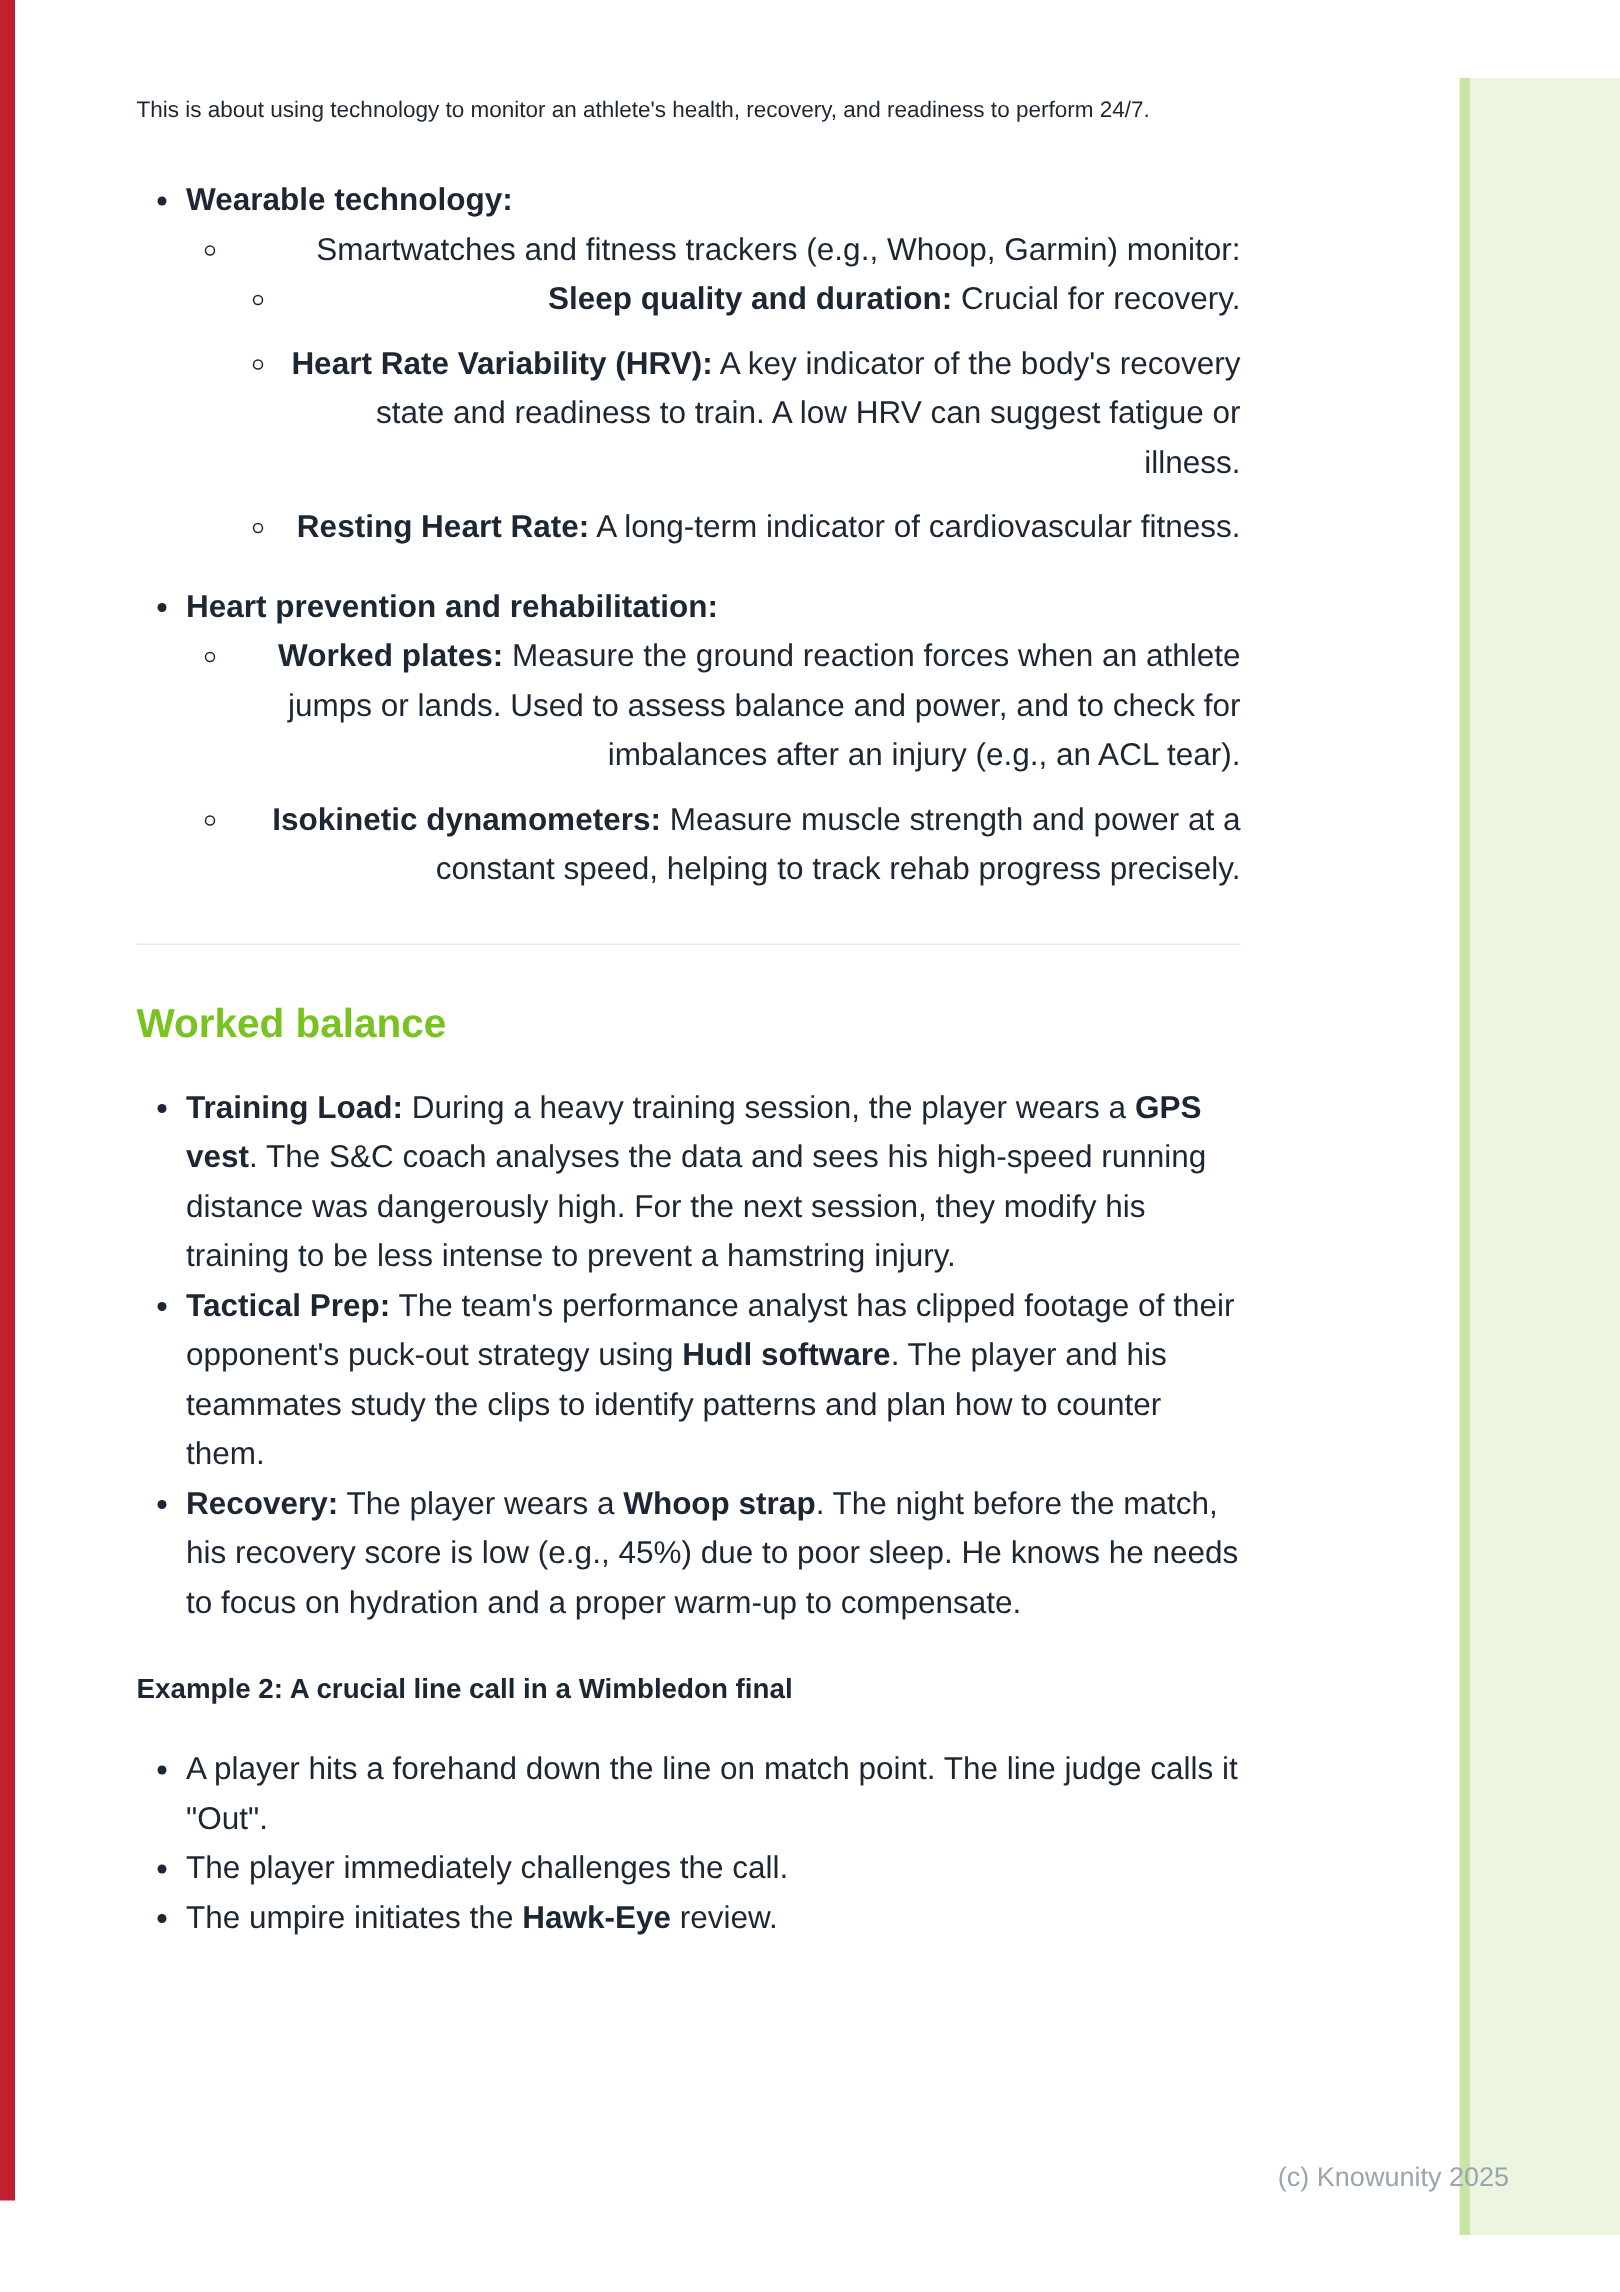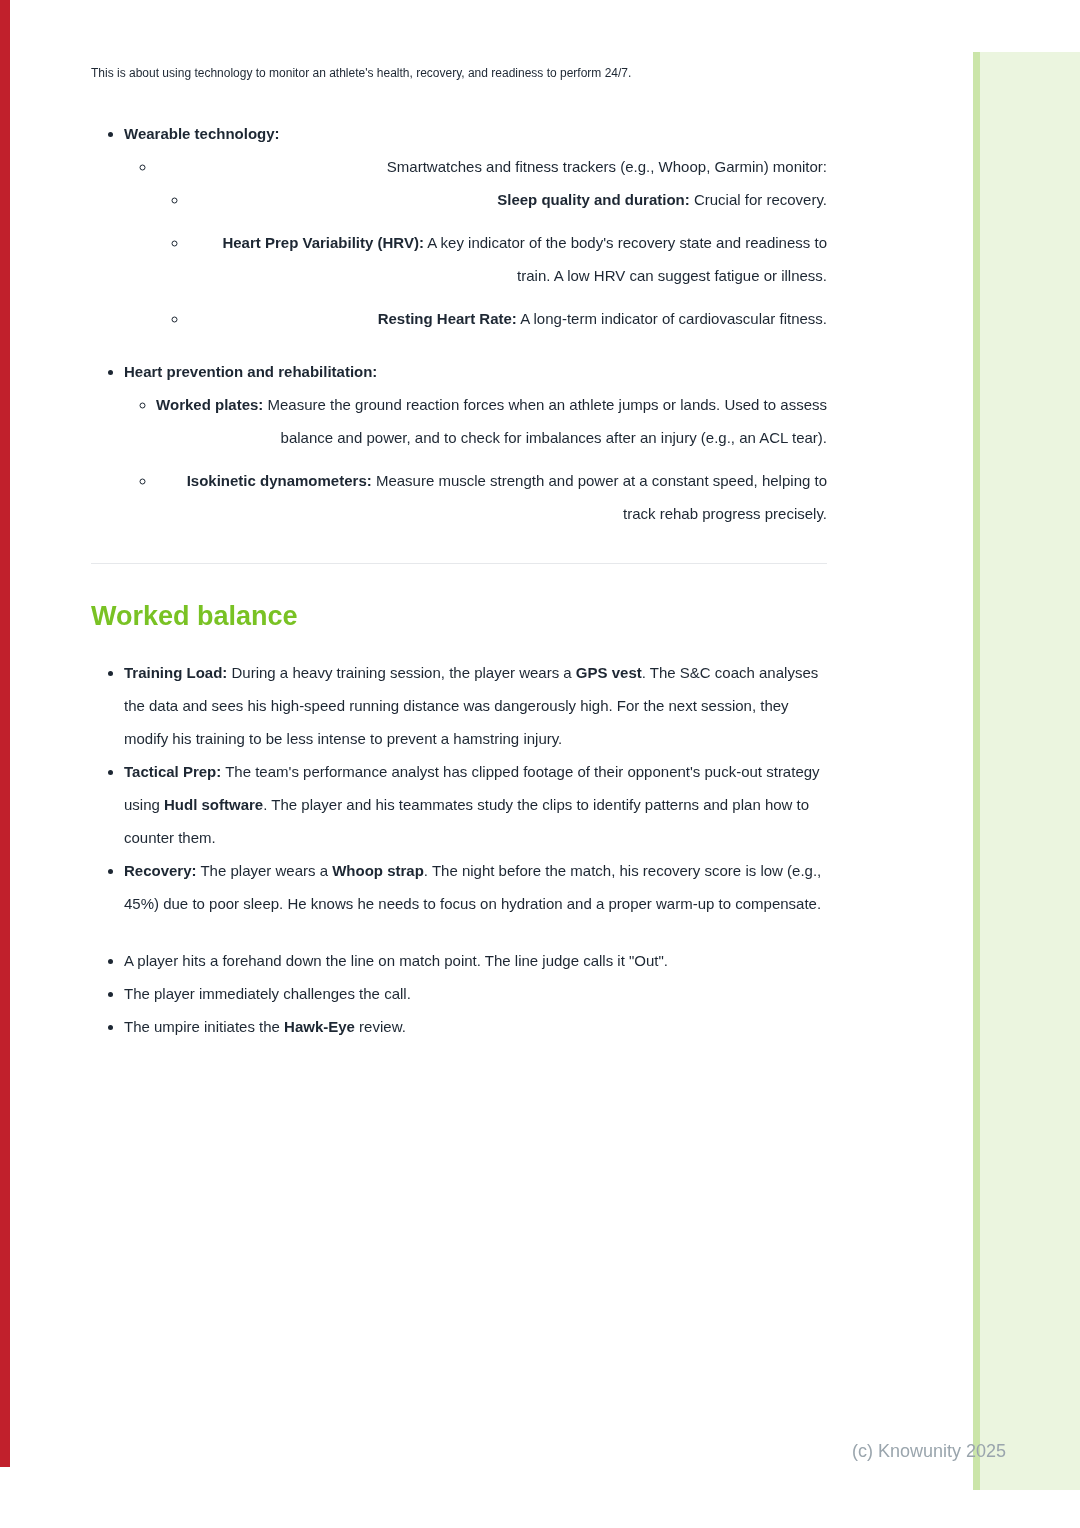--- a/index.html
+++ b/index.html
@@ -13,23 +13,23 @@
   html,body{margin:0;padding:0;}
   body{
     width:1080px;height:1528px;position:relative;background:#ffffff;
     font-family:"Liberation Sans", sans-serif;color:var(--text);
     overflow:hidden;
   }
   .red-stripe{position:absolute;left:0;top:0;width:10px;height:1467px;background:var(--accent-red);}
   .green-band{position:absolute;right:0;top:52px;width:100px;height:1438px;background:var(--band-green);}
   .green-line{position:absolute;right:100px;top:52px;width:7px;height:1438px;background:var(--line-green);}
   .content{position:absolute;left:91px;top:57px;width:736px;z-index:1;}
-  .intro{margin:0;font-size:12px;line-height:33px;text-align:justify;}
+  .intro{margin:0;font-size:15px;line-height:33px;text-align:justify;}
   ul{margin:0;padding:0;list-style-position:outside;}
-  li{font-size:15px;line-height:33px;}
+  li{font-size:21px;line-height:33px;}
   .l1{padding-left:33px;margin-top:27px;list-style-type:disc;}
   .l1 > li + li{margin-top:20px;}
   .l2{padding-left:32px;list-style-type:circle;margin-top:0;text-align:right;}
   .l2 > li + li{margin-top:10px;}
   .l3{padding-left:32px;list-style-type:circle;margin-top:0;}
   .l3 > li + li{margin-top:10px;}
   strong{font-weight:700;}
   hr.divider{border:0;border-top:1px solid #e6e8eb;margin:33px 0 0 0;}
   h2.section-heading{
     margin:36px 0 0 0;font-size:27px;line-height:32px;font-weight:700;
@@ -58,21 +58,21 @@
     <li>
       <span><strong>Wearable technology:</strong></span>
       <ul class="l2">
         <li>
           <span>Smartwatches and fitness trackers (e.g., Whoop, Garmin) monitor:</span>
           <ul class="l3">
             <li>
               <span><strong>Sleep quality and duration:</strong> Crucial for recovery.</span>
             </li>
             <li>
-              <span><strong>Heart Prep Variability (HRV):</strong> A key indicator of the body's recovery state and readiness to train. A low HRV can suggest fatigue or illness.</span>
+              <span><strong>Heart Rate Variability (HRV):</strong> A key indicator of the body's recovery state and readiness to train. A low HRV can suggest fatigue or illness.</span>
             </li>
             <li>
               <span><strong>Resting Heart Rate:</strong> A long-term indicator of cardiovascular fitness.</span>
             </li>
           </ul>
         </li>
       </ul>
     </li>
     <li>
       <span><strong>Heart prevention and rehabilitation:</strong></span>
@@ -97,20 +97,21 @@
       <span><strong>Training Load:</strong> During a heavy training session, the player wears a <strong>GPS vest</strong>. The S&amp;C coach analyses the data and sees his high-speed running distance was dangerously high. For the next session, they modify his training to be less intense to prevent a hamstring injury.</span>
     </li>
     <li>
       <span><strong>Tactical Prep:</strong> The team's performance analyst has clipped footage of their opponent's puck-out strategy using <strong>Hudl software</strong>. The player and his teammates study the clips to identify patterns and plan how to counter them.</span>
     </li>
     <li>
       <span><strong>Recovery:</strong> The player wears a <strong>Whoop strap</strong>. The night before the match, his recovery score is low (e.g., 45%) due to poor sleep. He knows he needs to focus on hydration and a proper warm-up to compensate.</span>
     </li>
   </ul>
 
+  <h3 class="example-heading">Example 2: A crucial line call in a Wimbledon final</h3>
 
   <ul class="ex">
     <li>
       <span>A player hits a forehand down the line on match point. The line judge calls it "Out".</span>
     </li>
     <li>
       <span>The player immediately challenges the call.</span>
     </li>
     <li>
       <span>The umpire initiates the <strong>Hawk-Eye</strong> review.</span>

